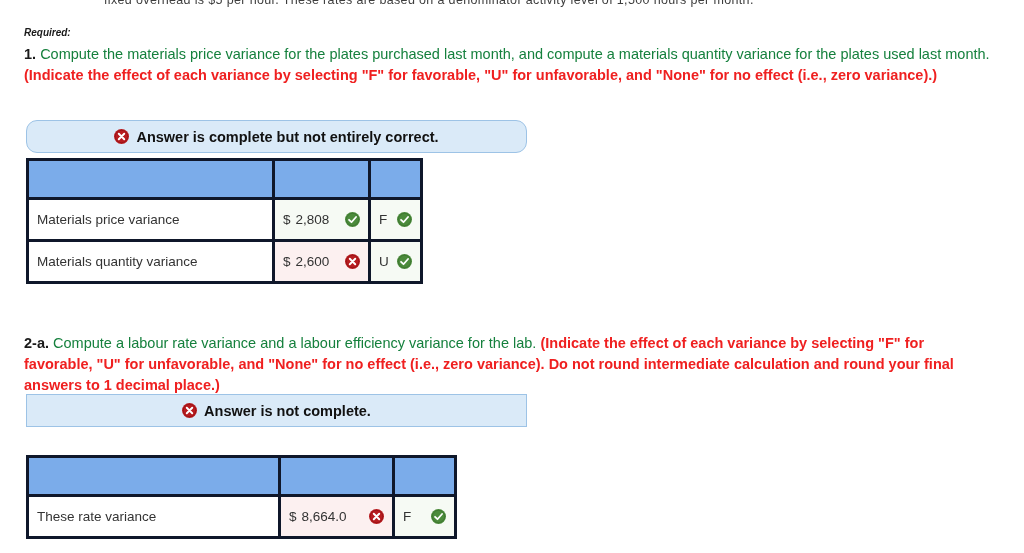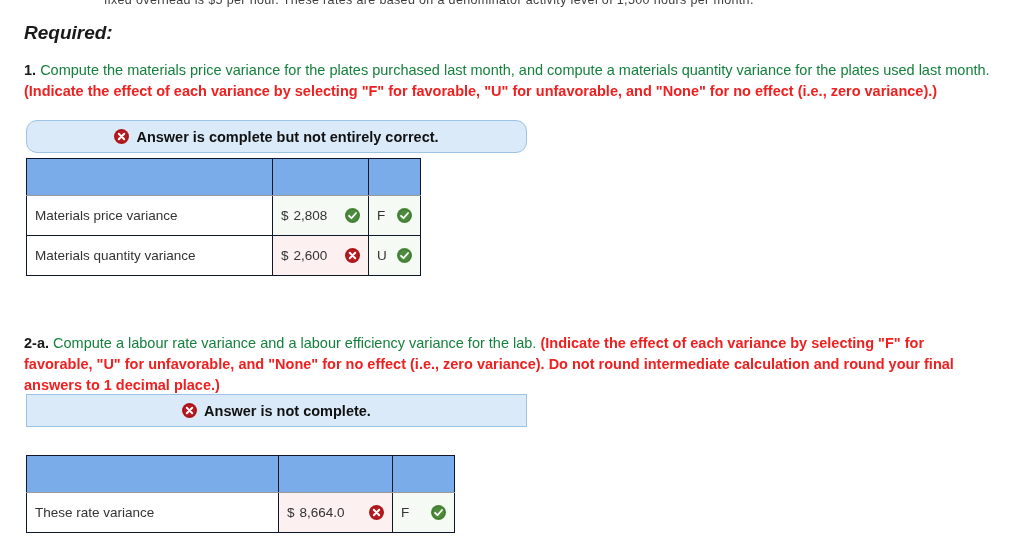--- a/index.html
+++ b/index.html
@@ -38,24 +38,24 @@
     font-size: 14.5px;
     line-height: 21px;
     color: #2b2b2b;
   }
   .prompt-1 { top: 22px; }
   .prompt-2 { top: 333px; }
 
   .required-head {
     font-weight: bold;
     font-style: italic;
-    font-size: 19px;
+    font-size: 10px;
     color: #1a1a1a;
     display: block;
-    margin-bottom: 17px;
+    margin-bottom: 1px;
   }
   .q-num {
     font-weight: bold;
     color: #1a1a1a;
   }
   .q-body { color: #15803d; }
   .red-note {
     color: #ef2020;
     font-weight: bold;
   }
@@ -105,21 +105,21 @@
     border-collapse: collapse;
     border: 1px solid #9a9a9a;
     font-size: 13.5px;
     background: #ffffff;
     table-layout: fixed;
   }
   .ans-table-1 { left: 26px; top: 158px; }
   .ans-table-2 { left: 26px; top: 455px; }
 
   .ans-table td {
-    border: 1px solid #0f172a;
+    border: 3px solid #0f172a;
     padding: 8px;
     height: 23px;
     vertical-align: middle;
     color: #333333;
   }
   .hdr-row td {
     background: #7bacea;
     height: 20px;
     border-bottom: 1px solid #9a9a9a;
   }

